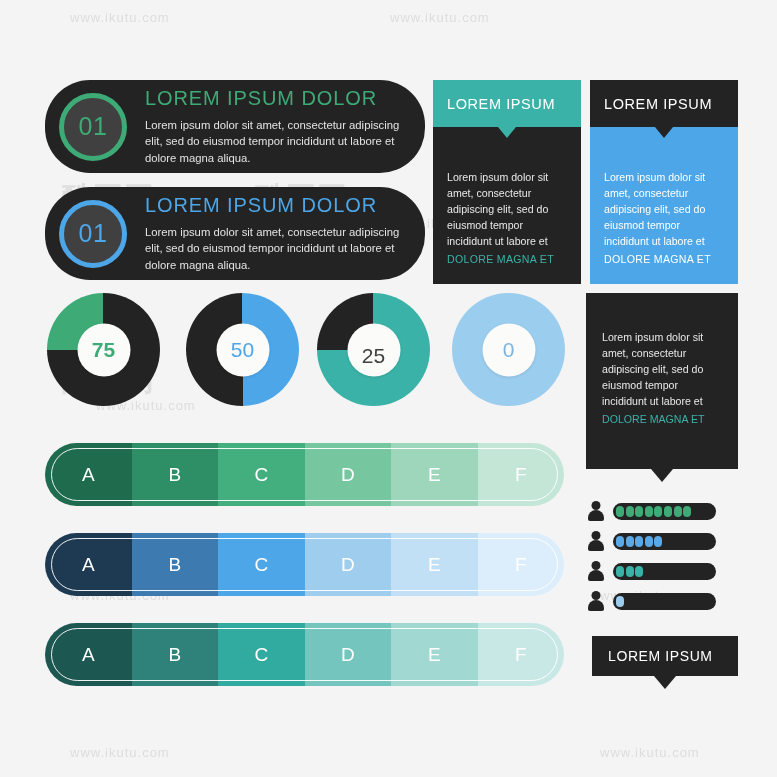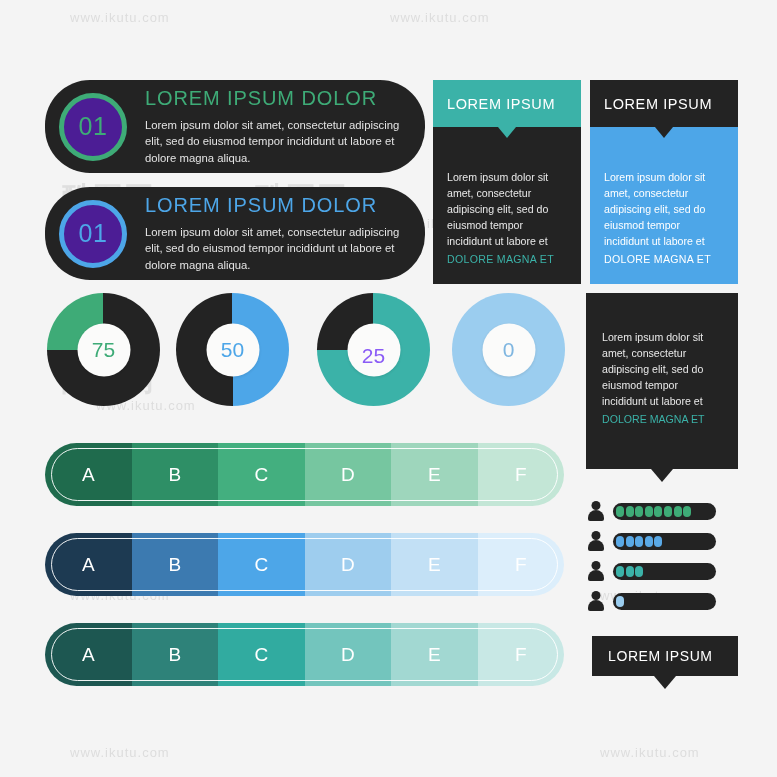--- a/index.html
+++ b/index.html
@@ -29,21 +29,21 @@
     align-items: center;
   }
   .banner-badge {
     position: absolute;
     left: 14px;
     top: 50%;
     transform: translateY(-50%);
     width: 68px;
     height: 68px;
     border-radius: 50%;
-    background: #4c1d95;
+    background: #404040;
     display: flex;
     align-items: center;
     justify-content: center;
     box-sizing: border-box;
   }
   .banner-badge span {
     font-size: 25px;
     letter-spacing: 0.5px;
   }
   .banner-body {
@@ -309,35 +309,35 @@
     </div>
     <div class="card-body" style="background:#4da6e8; color:#ffffff;">
       <span>Lorem ipsum dolor sit amet, consectetur adipiscing elit, sed do eiusmod tempor incididunt ut labore et</span>
       <div class="card-cta" style="color:#ffffff;">DOLORE MAGNA ET</div>
     </div>
   </div>
 
   <div class="donut" style="left:47px; top:293px;
               background: conic-gradient(#232323 0deg 270deg, #3eab77 270deg 360deg), #3eab77;">
     <div class="donut-hole">
-      <span style="color:#3eab77;">75</span>
-    </div>
-  </div>
-
-  <div class="donut" style="left:176px; top:293px;
+      <span style="color:#3eab77;font-weight:bold;">75</span>
+    </div>
+  </div>
+
+  <div class="donut" style="left:186px; top:293px;
               background: conic-gradient(#4da6e8 0deg 180deg, #232323 180deg 360deg);">
     <div class="donut-hole">
       <span style="color:#4da6e8;">50</span>
     </div>
   </div>
 
   <div class="donut" style="left:317px; top:293px;
               background: conic-gradient(#3bb2a8 0deg 270deg, #232323 270deg 360deg);">
     <div class="donut-hole">
-      <span style="color:#8b5cf6;margin-top:12px;">25</span>
+      <span style="color:#404040;margin-top:12px;">25</span>
     </div>
   </div>
 
   <div class="donut" style="left:452px; top:293px; background:#9bcdef;">
     <div class="donut-hole">
       <span style="color:#7fb6e0;">0</span>
     </div>
   </div>
 
   <div class="segbar" style="left:45px; top:443px;">

